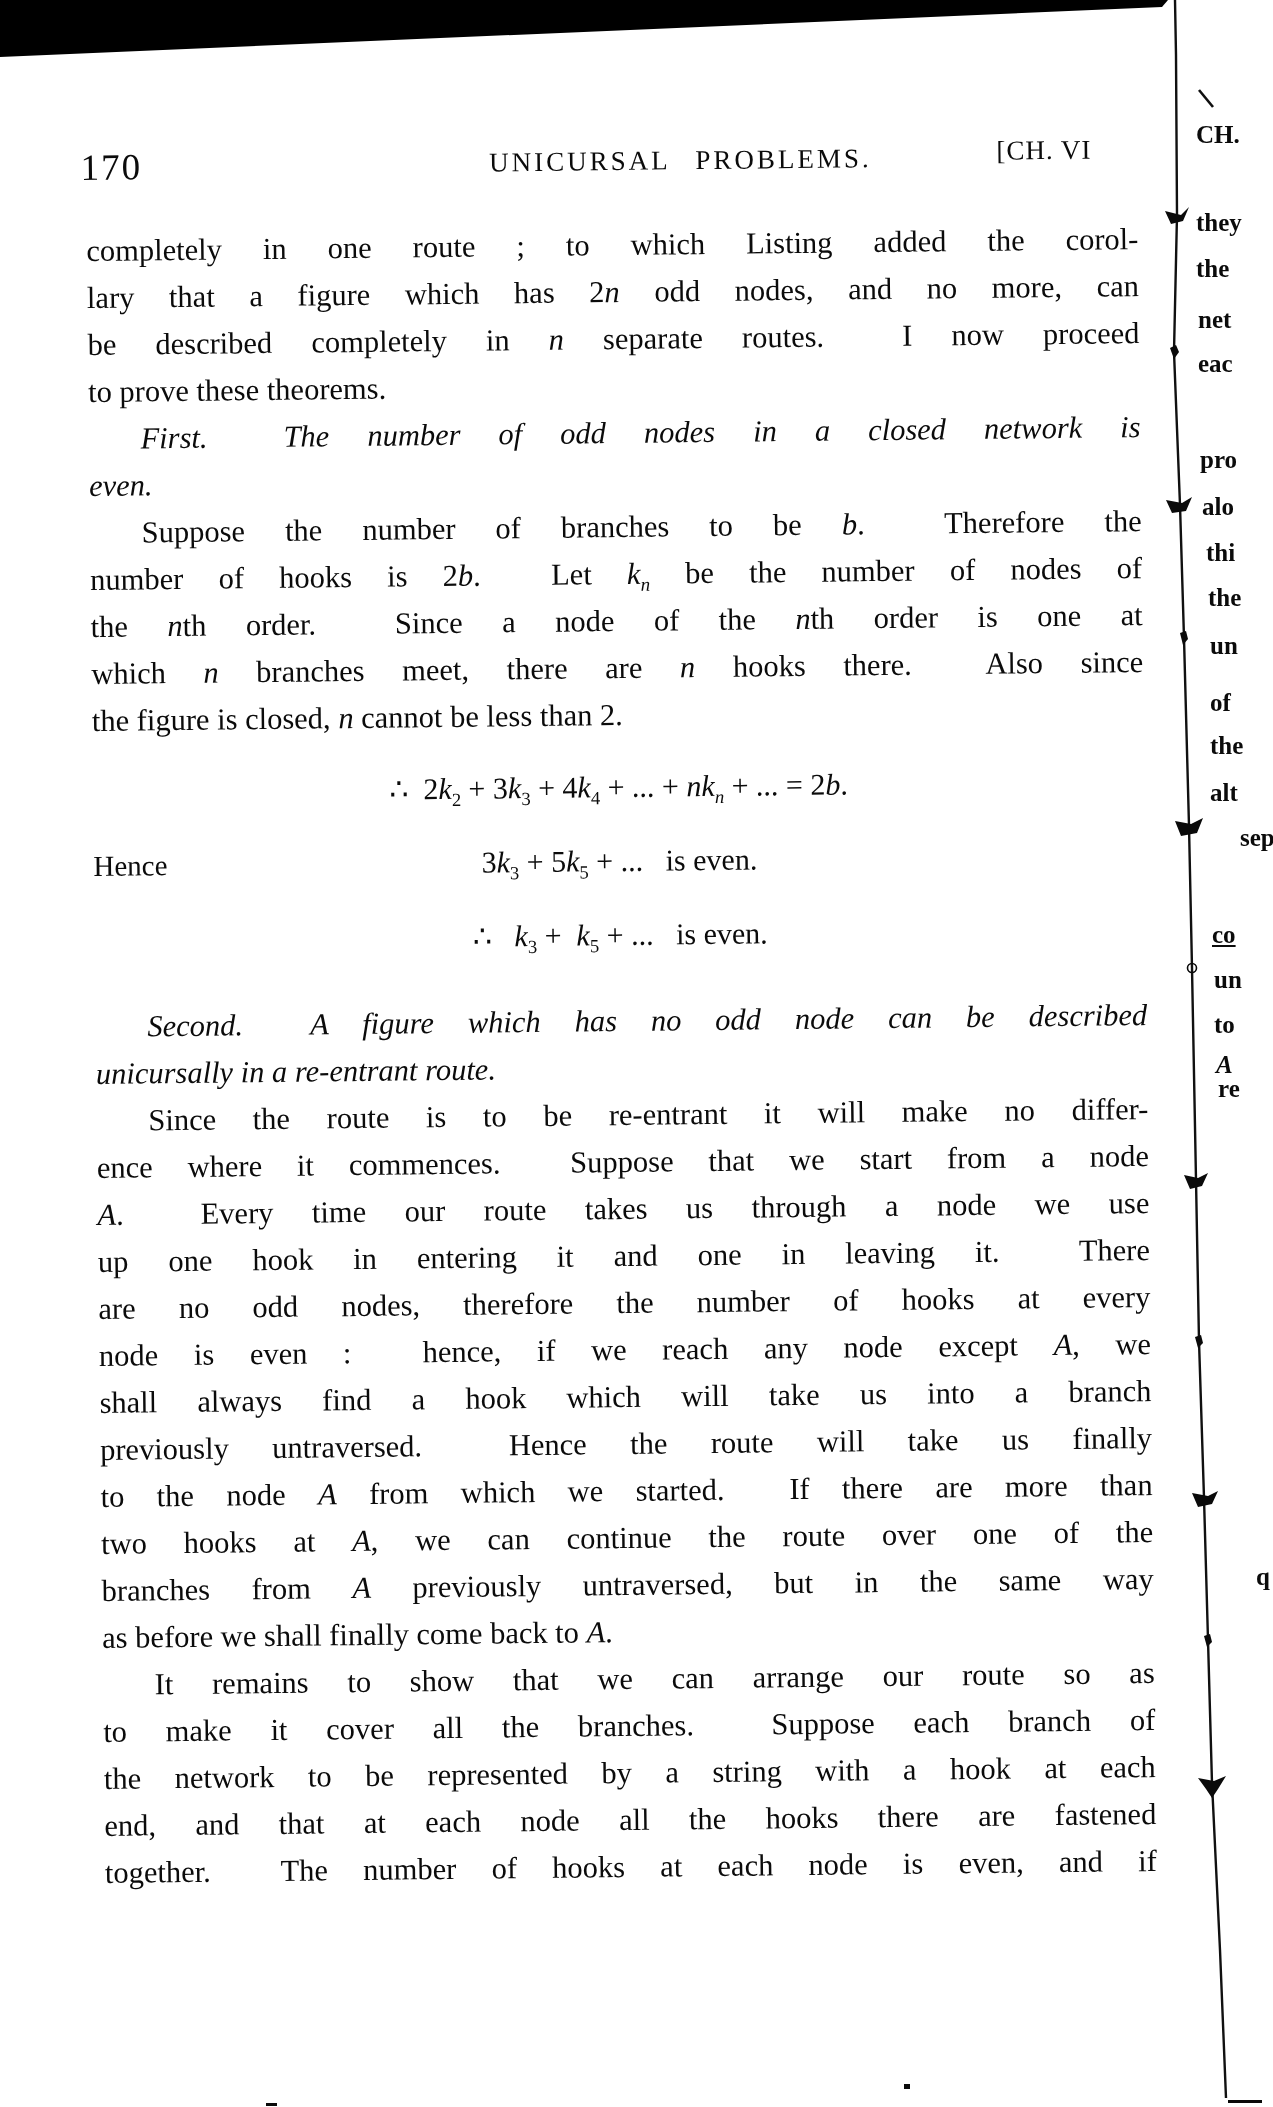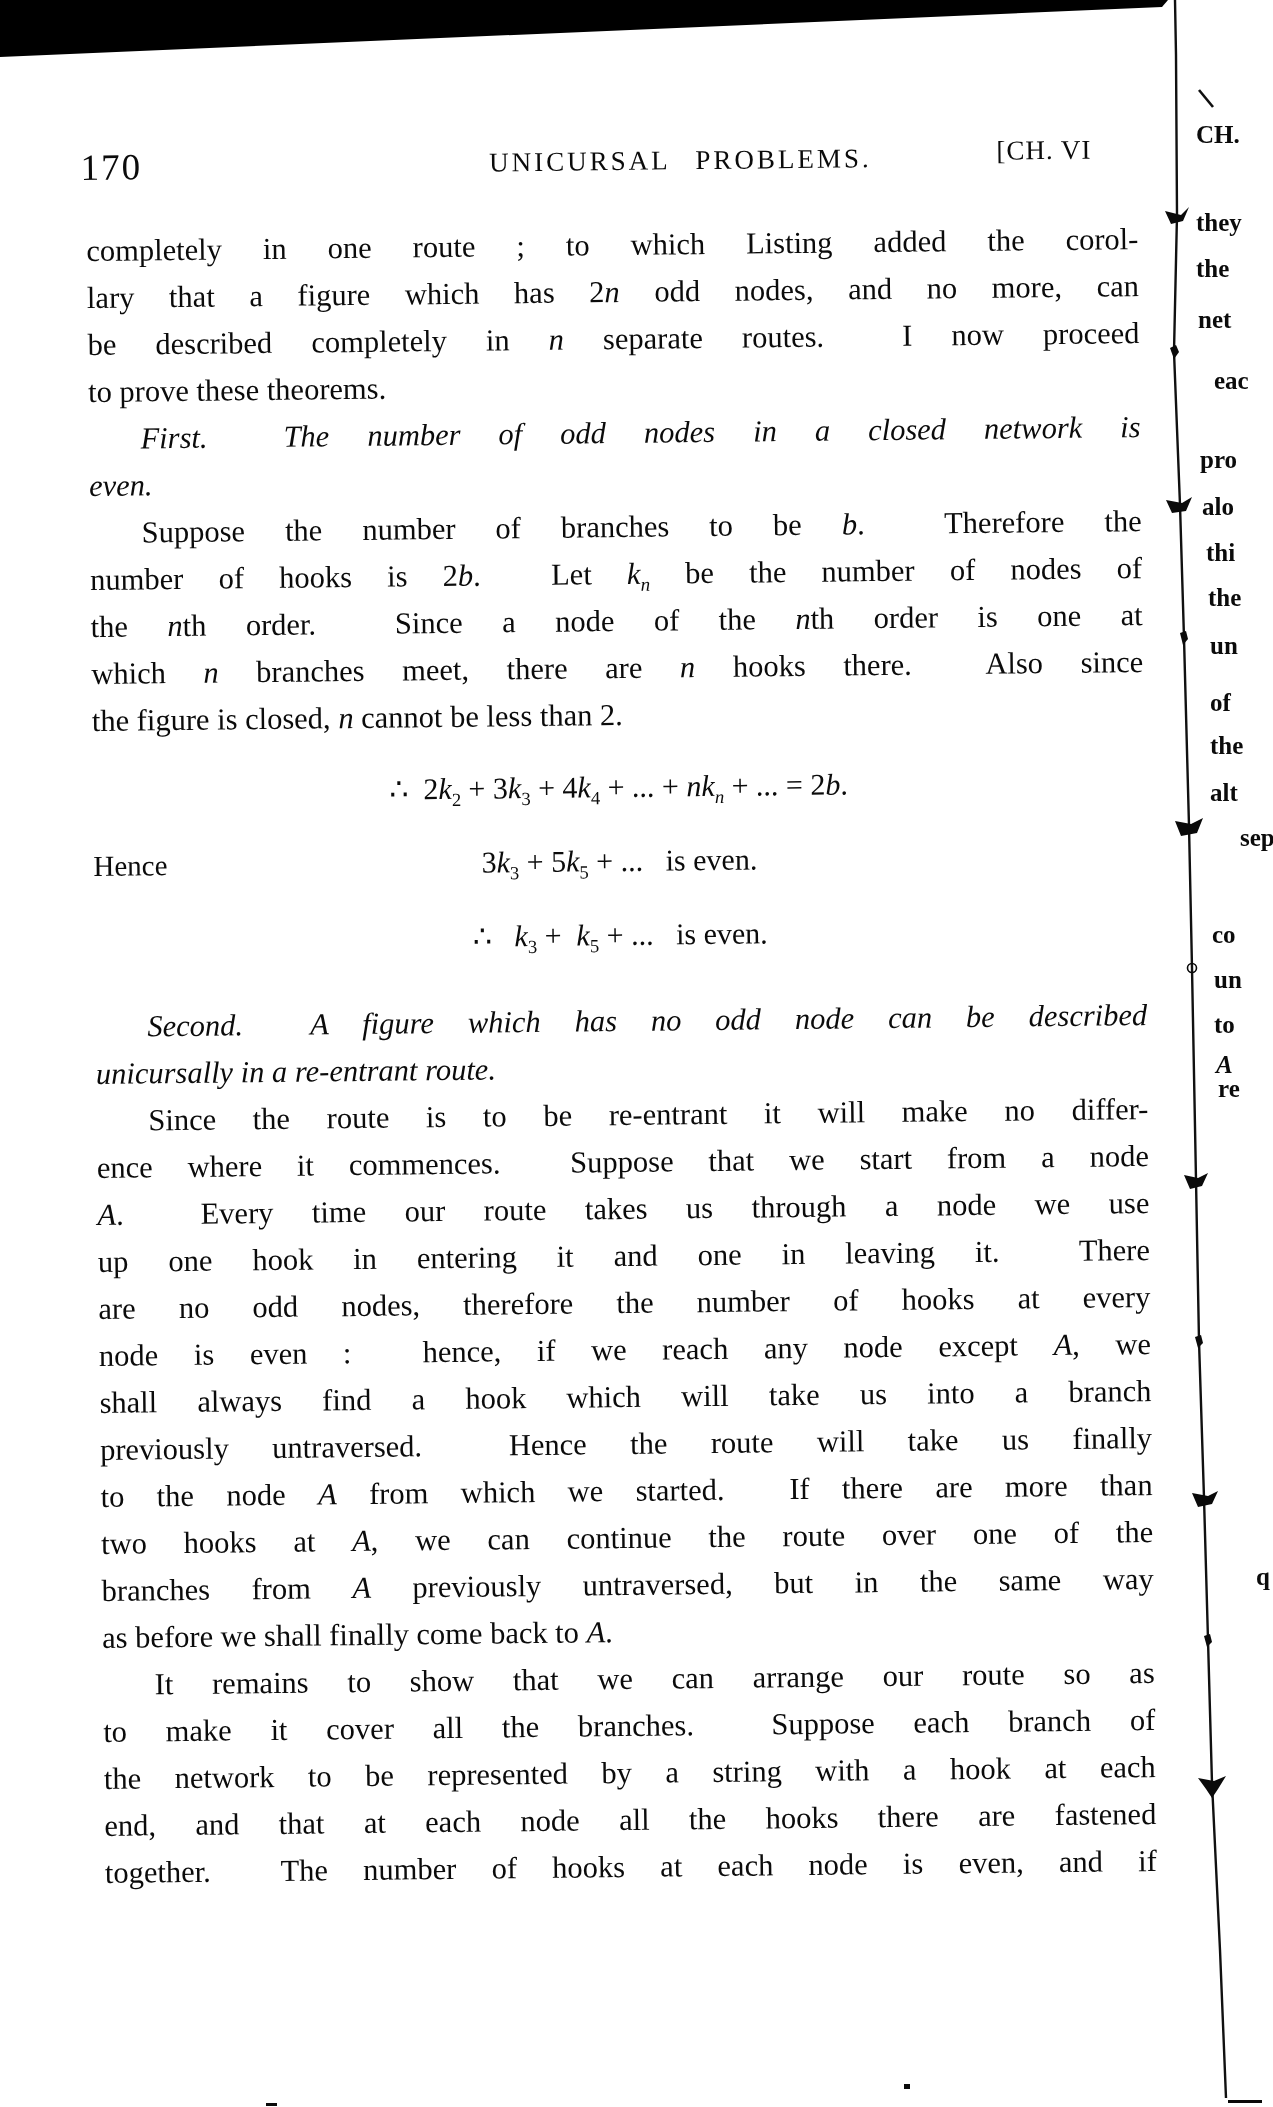--- a/index.html
+++ b/index.html
@@ -105,29 +105,29 @@
         <div class="line"><span>together.&nbsp; The number of hooks at each node is even, and if</span></div>
       </div>
   </div>
 </div>
 
 <div id="margin-frags">
     <span class="frag" style="left: 1196px; top: 118px;">CH.</span>
     <span class="frag" style="left: 1196px; top: 206px;">they</span>
     <span class="frag" style="left: 1196px; top: 252px;">the</span>
     <span class="frag" style="left: 1198px; top: 303px;">net</span>
-    <span class="frag" style="left: 1198px; top: 364px; margin-left: 16px;">eac</span>
+    <span class="frag" style="left: 1198px; top: 347px;">eac</span>
     <span class="frag" style="left: 1200px; top: 443px;">pro</span>
     <span class="frag" style="left: 1202px; top: 490px;">alo</span>
     <span class="frag" style="left: 1206px; top: 536px;">thi</span>
     <span class="frag" style="left: 1208px; top: 581px;">the</span>
     <span class="frag" style="left: 1210px; top: 629px;">un</span>
     <span class="frag" style="left: 1210px; top: 686px;">of</span>
     <span class="frag" style="left: 1210px; top: 729px;">the</span>
     <span class="frag" style="left: 1210px; top: 776px;">alt</span>
     <span class="frag" style="left: 1212px; top: 821px; margin-left: 28px;">sep</span>
-    <span class="frag" style="left: 1212px; top: 918px;">co</span>
+    <span class="frag" style="left: 1212px; top: 918px; text-decoration: underline;">co</span>
     <span class="frag" style="left: 1214px; top: 963px;">un</span>
     <span class="frag" style="left: 1214px; top: 1008px;">to</span>
     <span class="frag it" style="left: 1216px; top: 1048px;">A</span>
     <span class="frag" style="left: 1218px; top: 1072px;">re</span>
     <span class="frag" style="left: 1256px; top: 1560px;">q</span>
   </div>
 
 </body></html>

